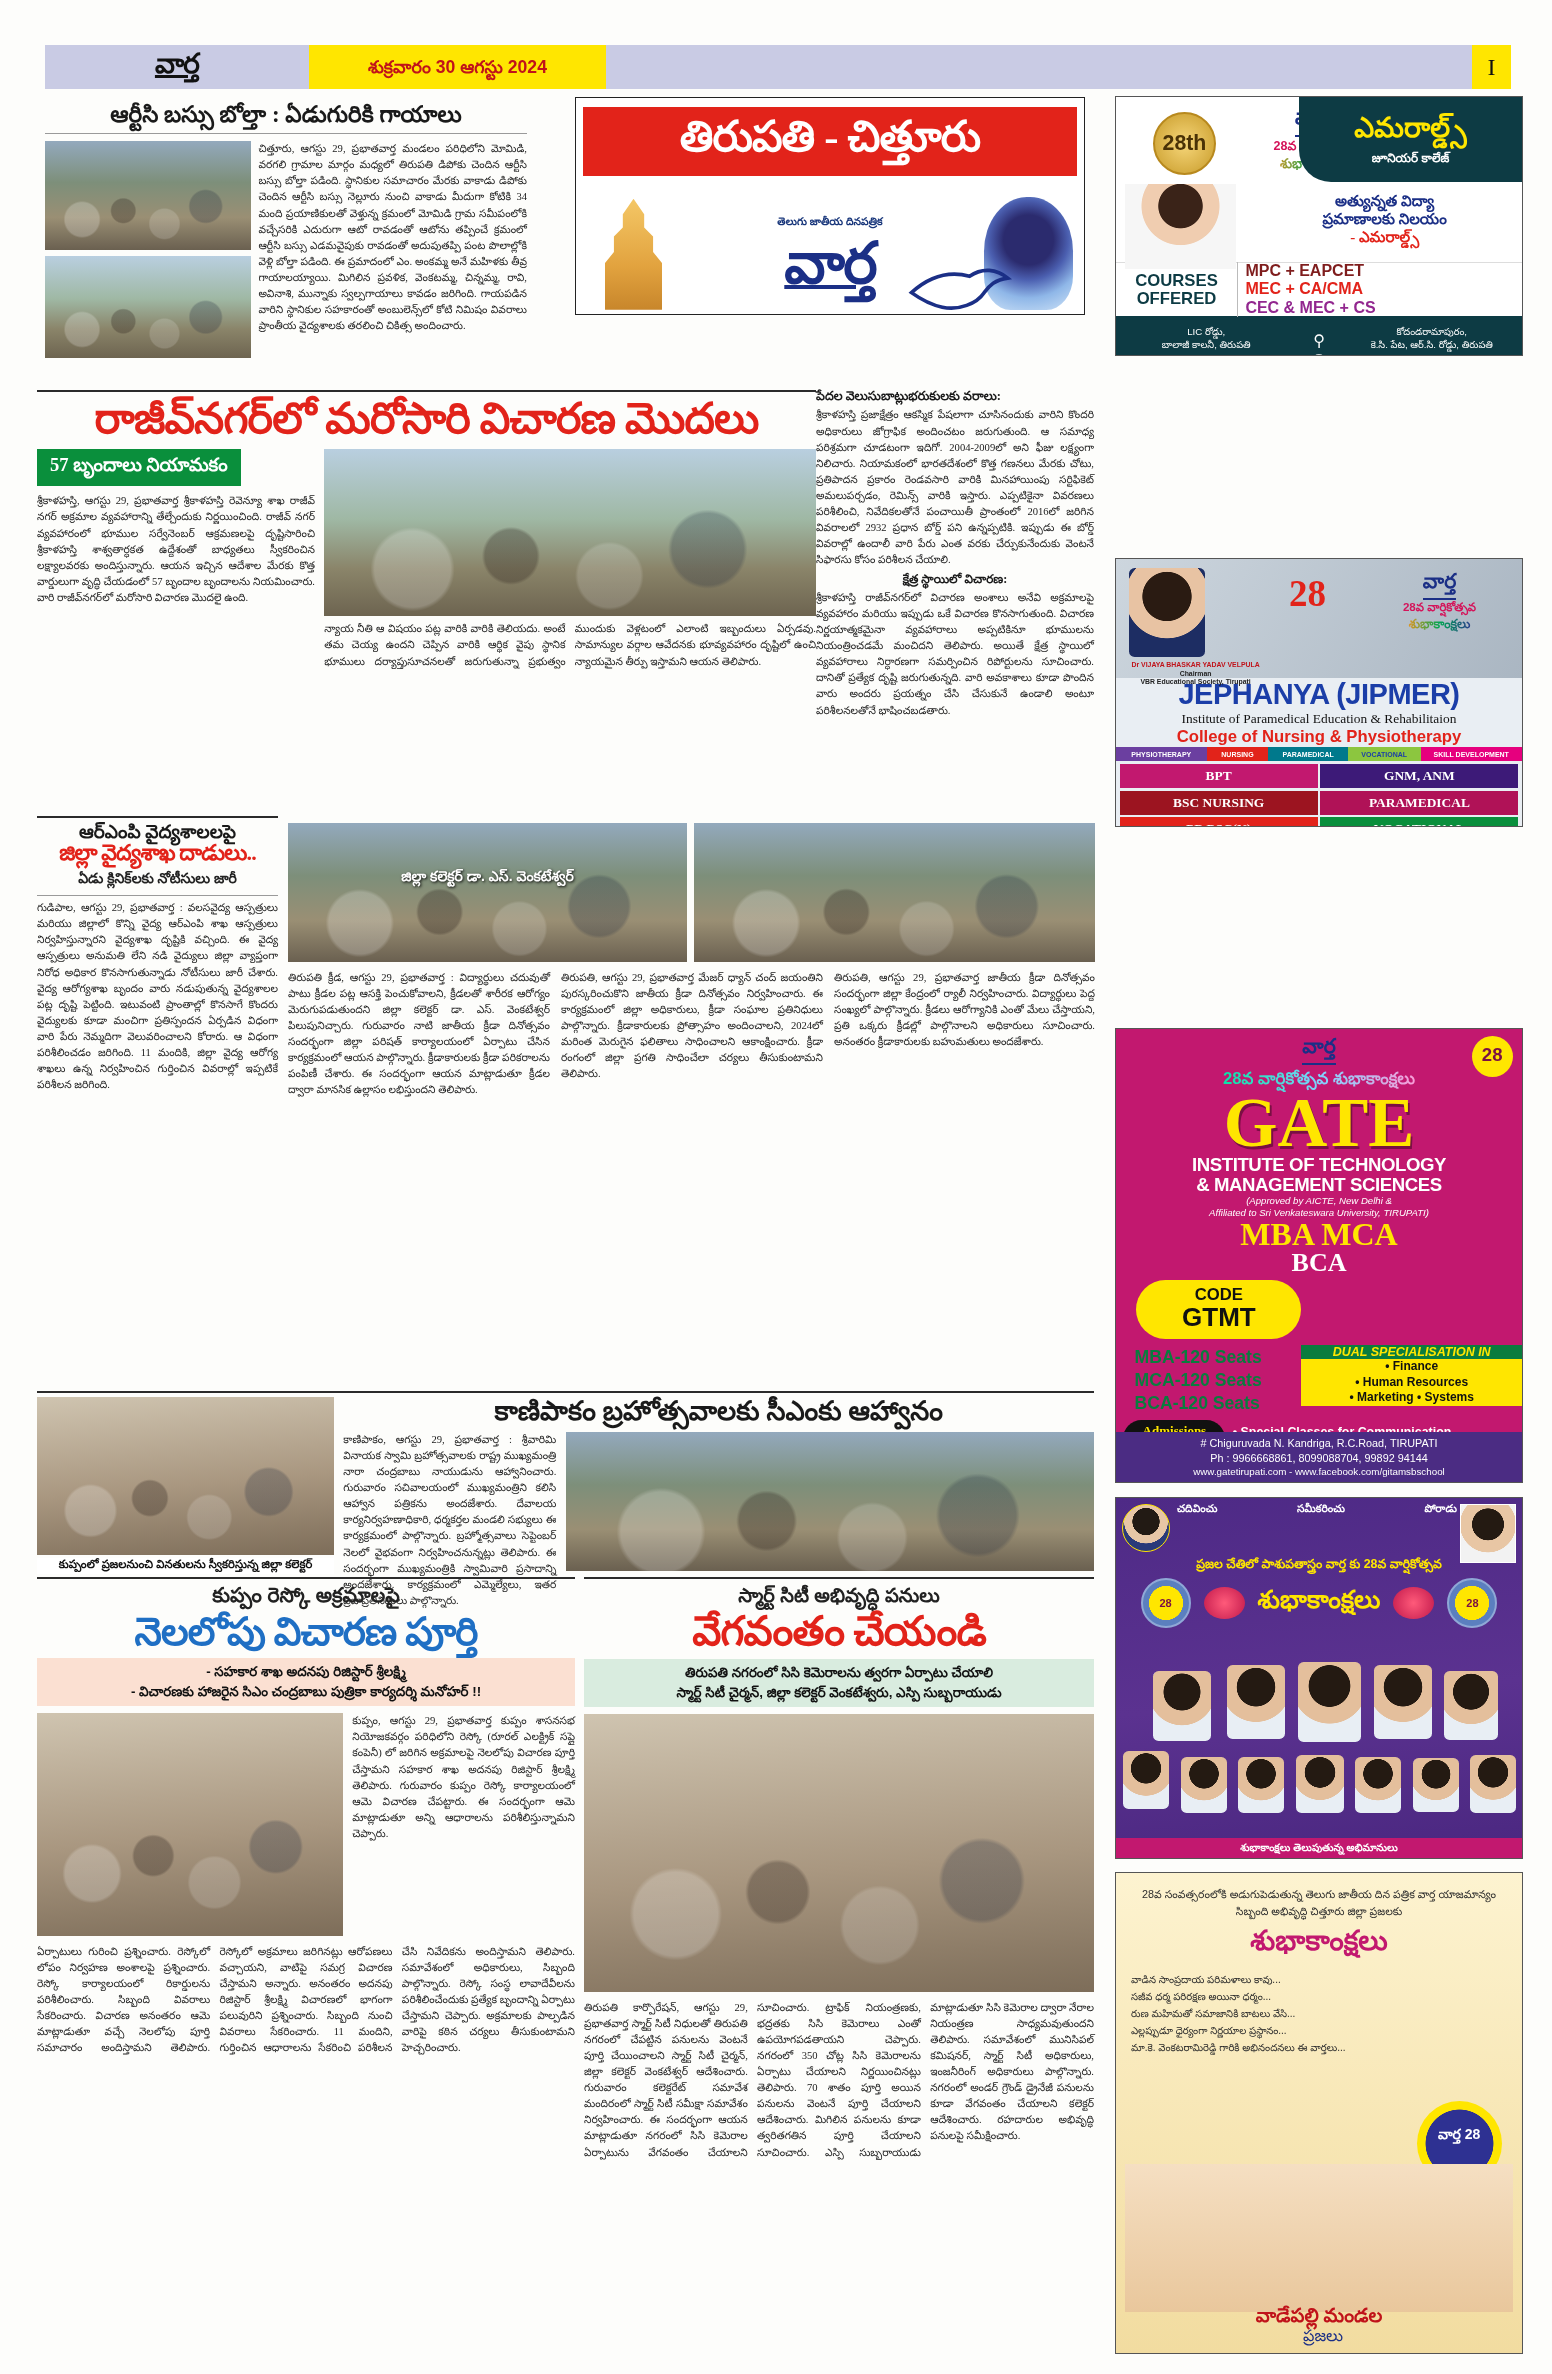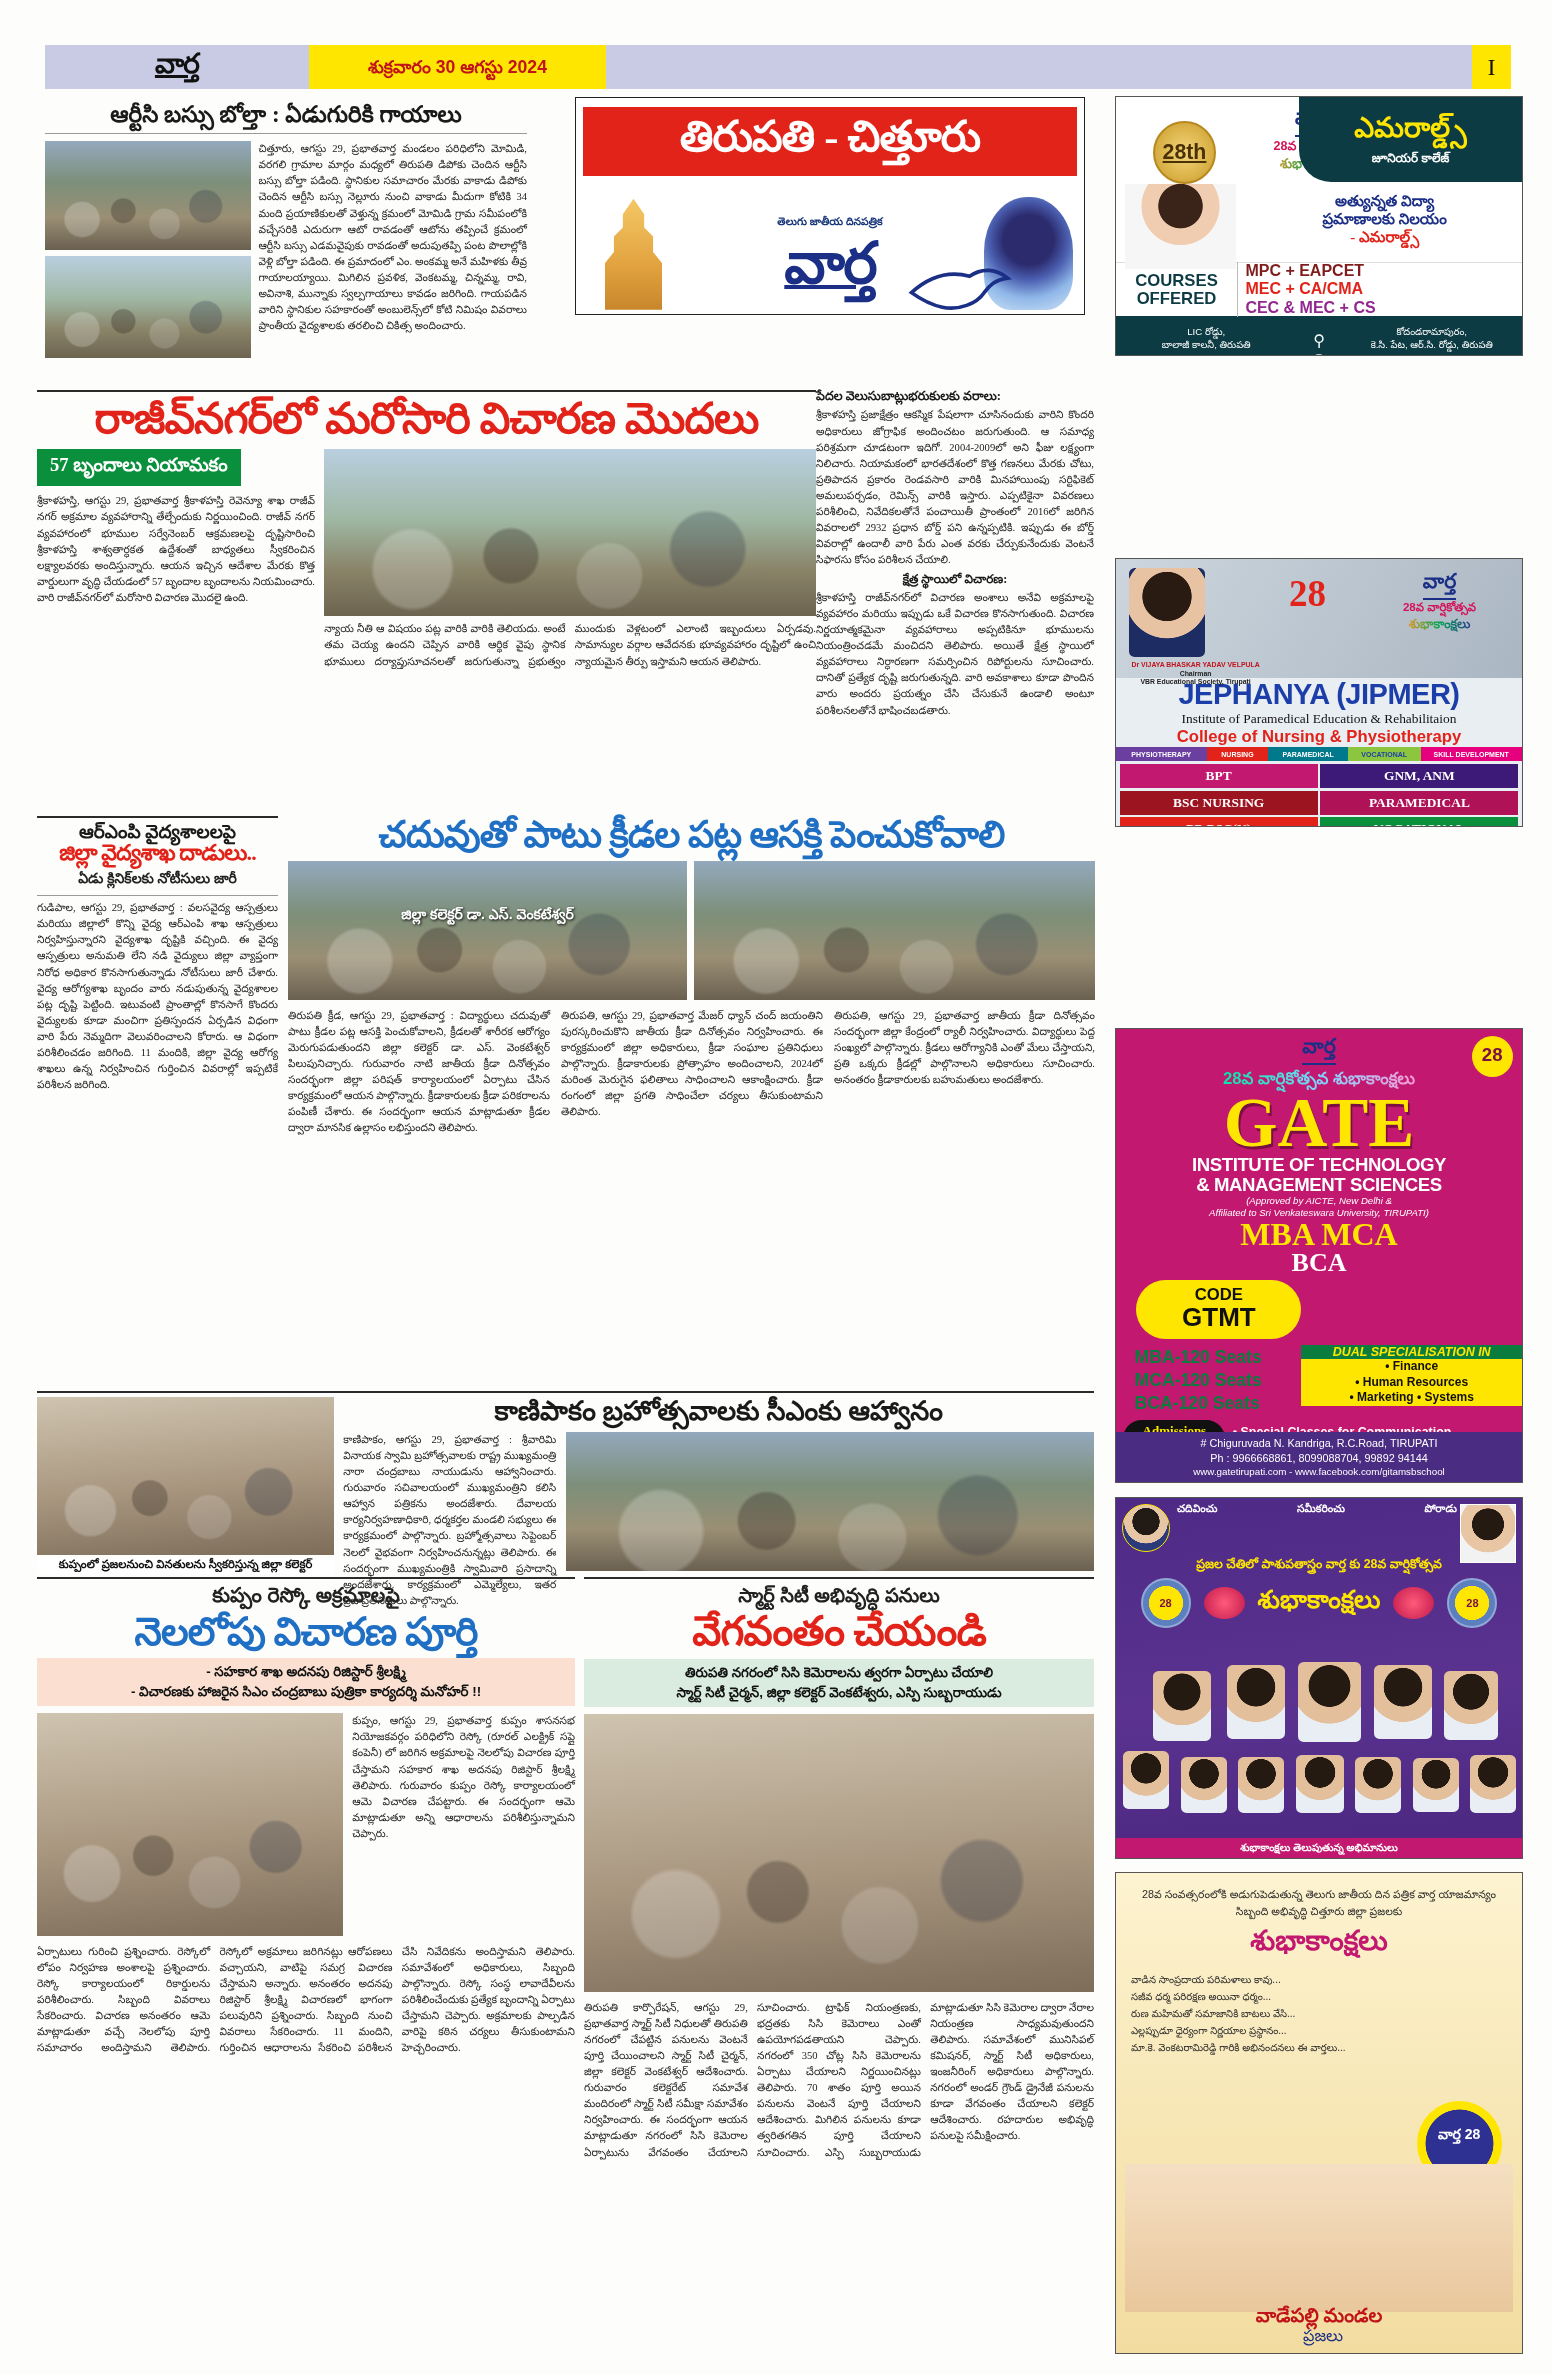--- a/index.html
+++ b/index.html
@@ -72,23 +72,23 @@
       background:radial-gradient(circle at 50% 38%, #2b2b6e 0 30%, #4b5fb0 48%, #8fb7e8 70%, #cfe3f7 100%);
       border-radius:48% 48% 30% 30%; }
   .dove { position:absolute; right:69px; top:85px; width:109px; height:56px; }
 
   
   .ad { position:absolute; border:0.9px solid #555; overflow:hidden; }
 
   
   .emerald { left:1115px; top:96px; width:408px; height:260px; background:#fff; }
   .em-top { height:93px; position:relative; background:#fff; }
-  .em-badge { position:absolute; left:37px; top:24px; width:63px; height:63px; border-radius:50%;
+  .em-badge { position:absolute; left:37px; top:15px; width:63px; height:63px; border-radius:50%;
       background:radial-gradient(circle,#f6d67a,#c79a28); border:2.8px solid #b8891e;
-      color:#4a3206; font-weight:bold; font-size:21.3px; text-align:center; line-height:59px;text-decoration:underline; }
+      color:#4a3206; font-weight:bold; font-size:21.3px; text-align:center; line-height:59px; }
   .em-varta { position:absolute; left:109px; top:7.4px; width:176px; text-align:center; }
   .em-varta .w { font-size:22px; font-weight:bold; color:#1b2f86; font-family:"Liberation Serif",serif;
                  border-bottom:2.8px solid #1b2f86; display:inline-block; }
   .em-varta .l1{ font-size:12.5px; font-weight:bold; color:#d4145a; margin-top:1.9px;}
   .em-varta .l2{ font-size:13.4px; font-weight:bold;
      background:linear-gradient(90deg,#e2231a,#f7941d,#00a651,#2e3192,#92278f);
      -webkit-background-clip:text; background-clip:text; color:transparent; }
   .em-tab { position:absolute; right:0; top:0; width:223px; height:85px;
       background:#0d3b44; border-bottom-left-radius:32px; color:#ffe600;
       display:flex; flex-direction:column; align-items:center; justify-content:center; }
@@ -356,21 +356,20 @@
   <div class="blk" style="left:37px; top:816px; width:241px;">
     <div class="rule"></div>
     <div class="hl-black" style="font-size:18.6px; text-align:center; margin-top:3.7px;">ఆర్‌ఎంపి వైద్యశాలలపై</div>
     <div class="hl-red" style="font-size:22px; text-align:center;">జిల్లా వైద్యశాఖ దాడులు..</div>
     <div class="kicker" style="margin-top:5.6px; font-size:14px;">ఏడు క్లినిక్‌లకు నోటీసులు జారీ</div>
     <div class="thinrule" style="margin:4.6px 0;"></div>
     <div class="body-txt">గుడిపాల, ఆగస్టు 29, ప్రభాతవార్త : వలసవైద్య ఆస్పత్రులు మరియు జిల్లాలో కొన్ని వైద్య ఆర్‌ఎంపి శాఖ ఆస్పత్రులు నిర్వహిస్తున్నారని వైద్యశాఖ దృష్టికి వచ్చింది. ఈ వైద్య ఆస్పత్రులు అనుమతి లేని నడి వైద్యులు జిల్లా వ్యాప్తంగా నిరోధ అధికార కొనసాగుతున్నాడు నోటీసులు జారీ చేశారు. వైద్య ఆరోగ్యశాఖ బృందం వారు నడుపుతున్న వైద్యశాలల పట్ల దృష్టి పెట్టింది. ఇటువంటి ప్రాంతాల్లో కొనసాగే కొందరు వైద్యులకు కూడా మంచిగా ప్రతిస్పందన ఏర్పడిన విధంగా వారి పేరు నెమ్మదిగా వెలువరించాలని కోరారు. ఆ విధంగా పరిశీలించడం జరిగింది. 11 మందికి, జిల్లా వైద్య ఆరోగ్య శాఖలు ఉన్న నిర్వహించిన గుర్తించిన వివరాల్లో ఇప్పటికే పరిశీలన జరిగింది.</div>
   </div>
 
   <div class="blk" style="left:288px; top:816px; width:807px;">
-    <div class="hl-blue" style="font-size:37px; text-align:center;">చదువుతో పాటు క్రీడల పట్ల ఆసక్తి పెంచుకోవాలి</div>
     <div style="display:flex; gap:7.4px; margin-top:7.4px;">
       <div style="width:399px;">
         <div class="photo crowd" style="height:139px; position:relative;">
           <div style="position:absolute;left:0;right:0;top:45px;text-align:center;color:#fff;font-weight:bold;font-size:14px;text-shadow:0.9px 0.9px 2.8px #000;">జిల్లా కలెక్టర్ డా. ఎస్. వెంకటేశ్వర్</div>
         </div>
       </div>
       <div style="flex:1;">
         <div class="photo crowd" style="height:139px;"></div>
       </div>
     </div>

